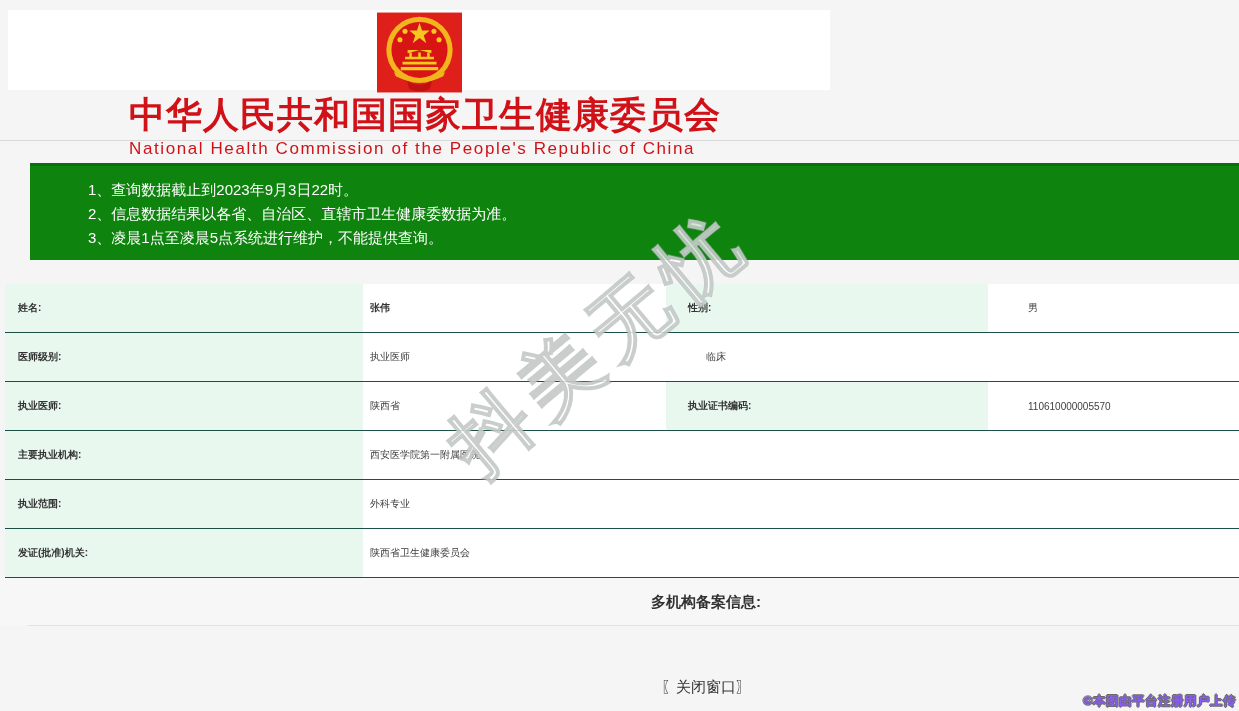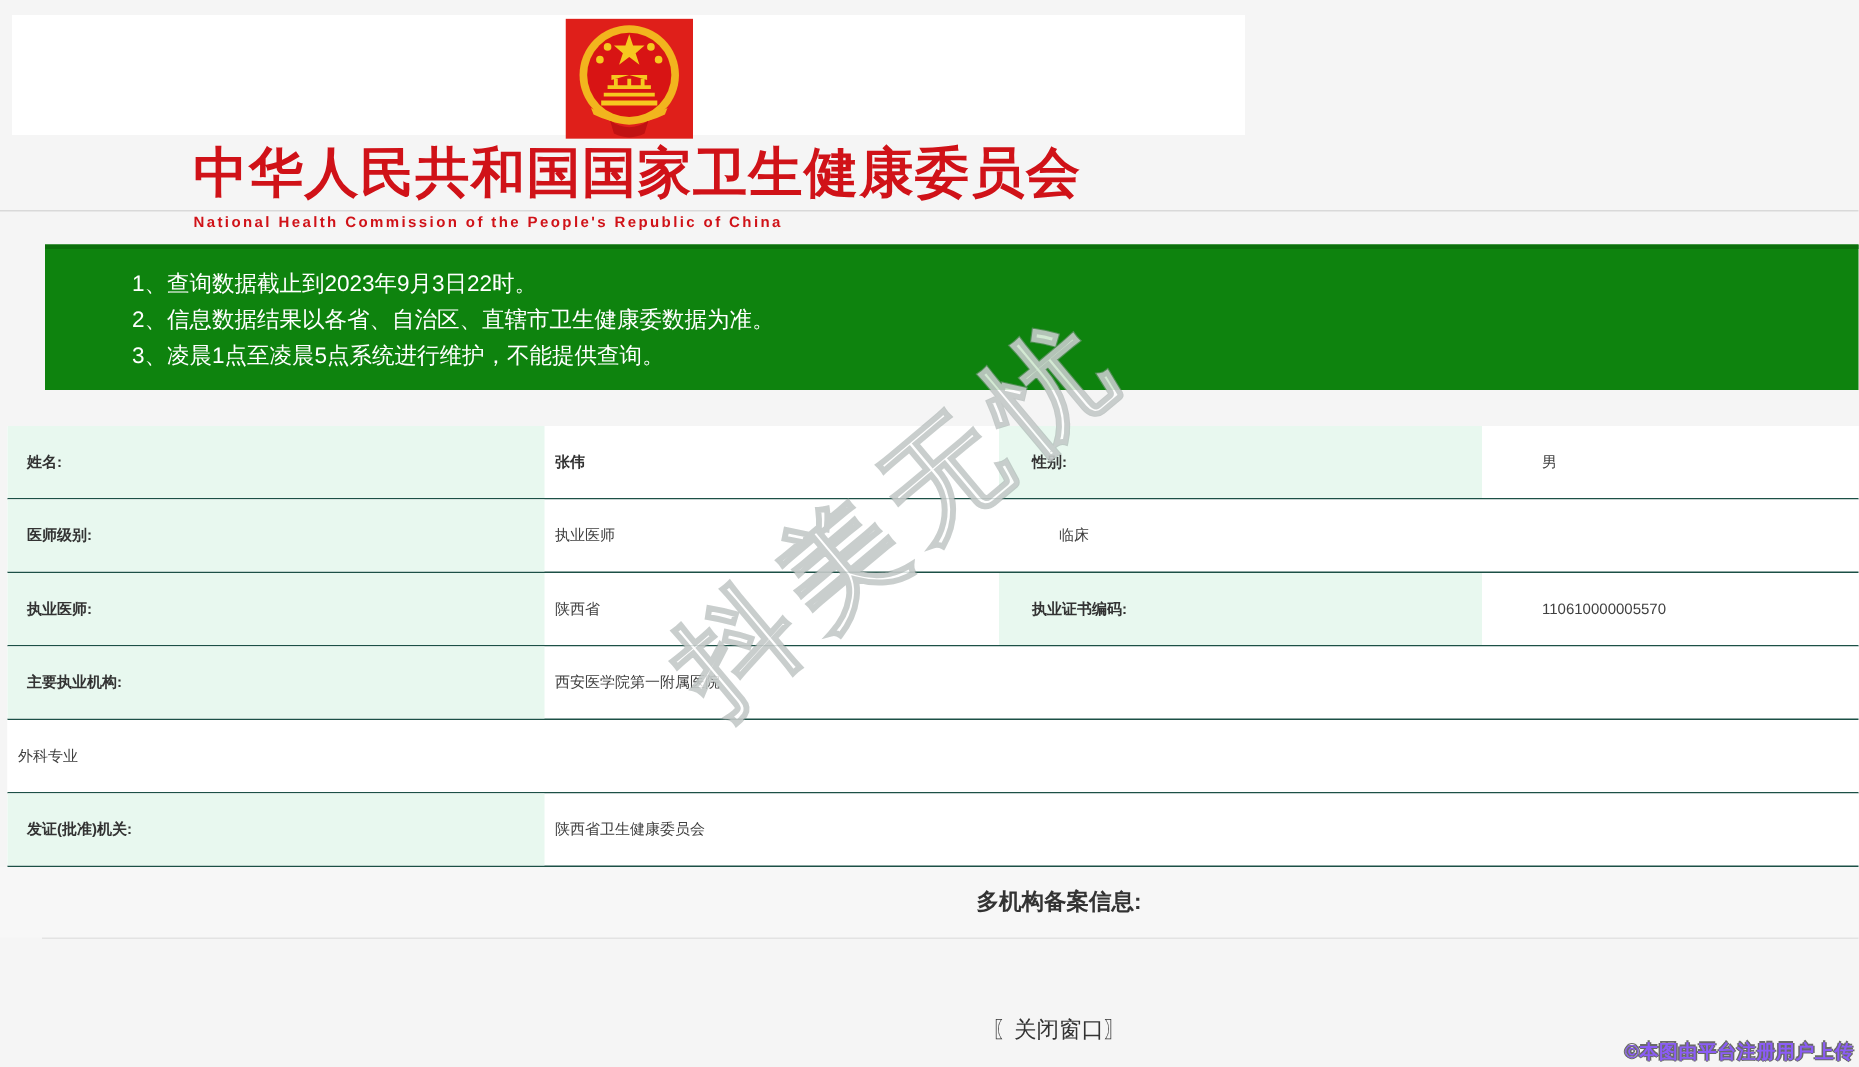--- a/index.html
+++ b/index.html
@@ -16,21 +16,21 @@
     position:absolute;left:8px;top:10px;width:822px;height:80px;
     background:#ffffff;display:flex;align-items:center;flex-direction:column;
   }
   .emblem{width:85px;height:80px;flex:0 0 85px;}
   .titles{margin-left:12px;}
   .title-cn{
     color:#d01218;font-weight:bold;font-size:36px;line-height:40px;
     letter-spacing:1px;white-space:nowrap;
   }
   .title-en{
-    color:#d01218;font-weight:bold;font-size:10px;line-height:16px;
+    color:#d01218;font-weight:normal;font-size:17px;line-height:16px;
     letter-spacing:1.6px;margin-top:6px;white-space:nowrap;
   }
 
   .top-divider{
     position:absolute;left:0;top:140px;width:1412px;height:1px;background:#d9d9d9;
   }
 
   
   .notice{
     position:absolute;left:30px;top:163px;width:1382px;height:97px;
@@ -140,20 +140,21 @@
       <div class="cell lbl2">执业证书编码:</div>
       <div class="cell val2">110610000005570</div>
     </div>
 
     <div class="rec-row">
       <div class="cell lbl">主要执业机构:</div>
       <div class="cell val grow">西安医学院第一附属医院</div>
     </div>
 
     <div class="rec-row">
+      <div class="cell lbl">执业范围:</div>
       <div class="cell val grow">外科专业</div>
     </div>
 
     <div class="rec-row">
       <div class="cell lbl">发证(批准)机关:</div>
       <div class="cell val grow">陕西省卫生健康委员会</div>
     </div>
 
   </div>
 

